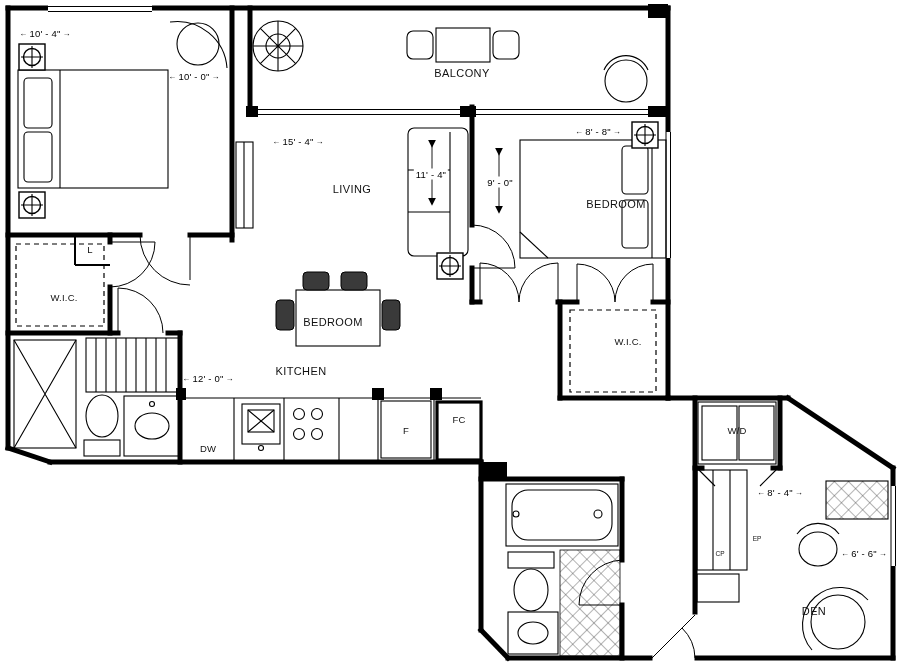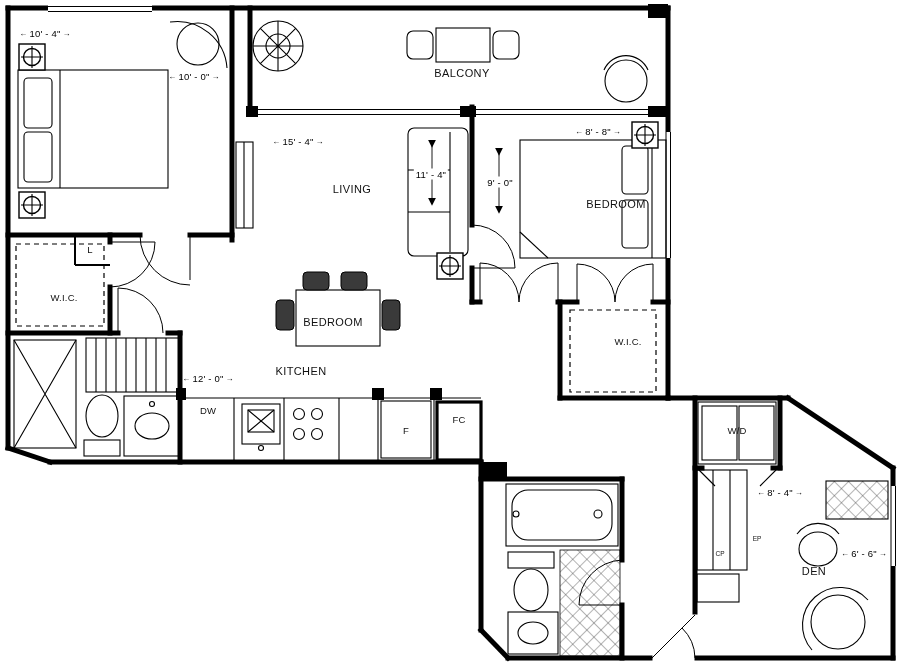--- a/index.html
+++ b/index.html
@@ -271,26 +271,26 @@
   <use href="#jsym" transform="translate(19,192)"></use>
   <use href="#jsym" transform="translate(437,253)"></use>
   <use href="#jsym" transform="translate(632,122)"></use>
 </svg>
 
 <div class="lbl room" style="left:462px;top:73px">BALCONY</div>
 <div class="lbl room" style="left:352px;top:189px">LIVING</div>
 <div class="lbl room" style="left:616px;top:204px">BEDROOM</div>
 <div class="lbl room" style="left:333px;top:322px">BEDROOM</div>
 <div class="lbl room" style="left:301px;top:371px">KITCHEN</div>
-<div class="lbl room" style="left:814px;top:571px">DEN</div>
+<div class="lbl room" style="left:814px;top:611px">DEN</div>
 <div class="lbl small" style="left:64px;top:297px">W.I.C.</div>
 <div class="lbl small" style="left:628px;top:341px">W.I.C.</div>
 <div class="lbl small" style="left:737px;top:430px">W/D</div>
 <div class="lbl small" style="left:90px;top:249px">L</div>
-<div class="lbl small" style="left:208px;top:410px">DW</div>
+<div class="lbl small" style="left:208px;top:448px">DW</div>
 <div class="lbl small" style="left:406px;top:430px">F</div>
 <div class="lbl small" style="left:459px;top:419px">FC</div>
 <div class="lbl tiny" style="left:757px;top:538px">EP</div>
 <div class="lbl tiny" style="left:720px;top:553px">CP</div>
 
 <div class="dim" style="left:45px;top:33px">10' - 4"</div>
 <div class="dim" style="left:194px;top:76px">10' - 0"</div>
 <div class="dim" style="left:298px;top:141px">15' - 4"</div>
 <div class="dim v" style="left:431px;top:174px">11' - 4"</div>
 <div class="dim v" style="left:500px;top:182px">9' - 0"</div>

